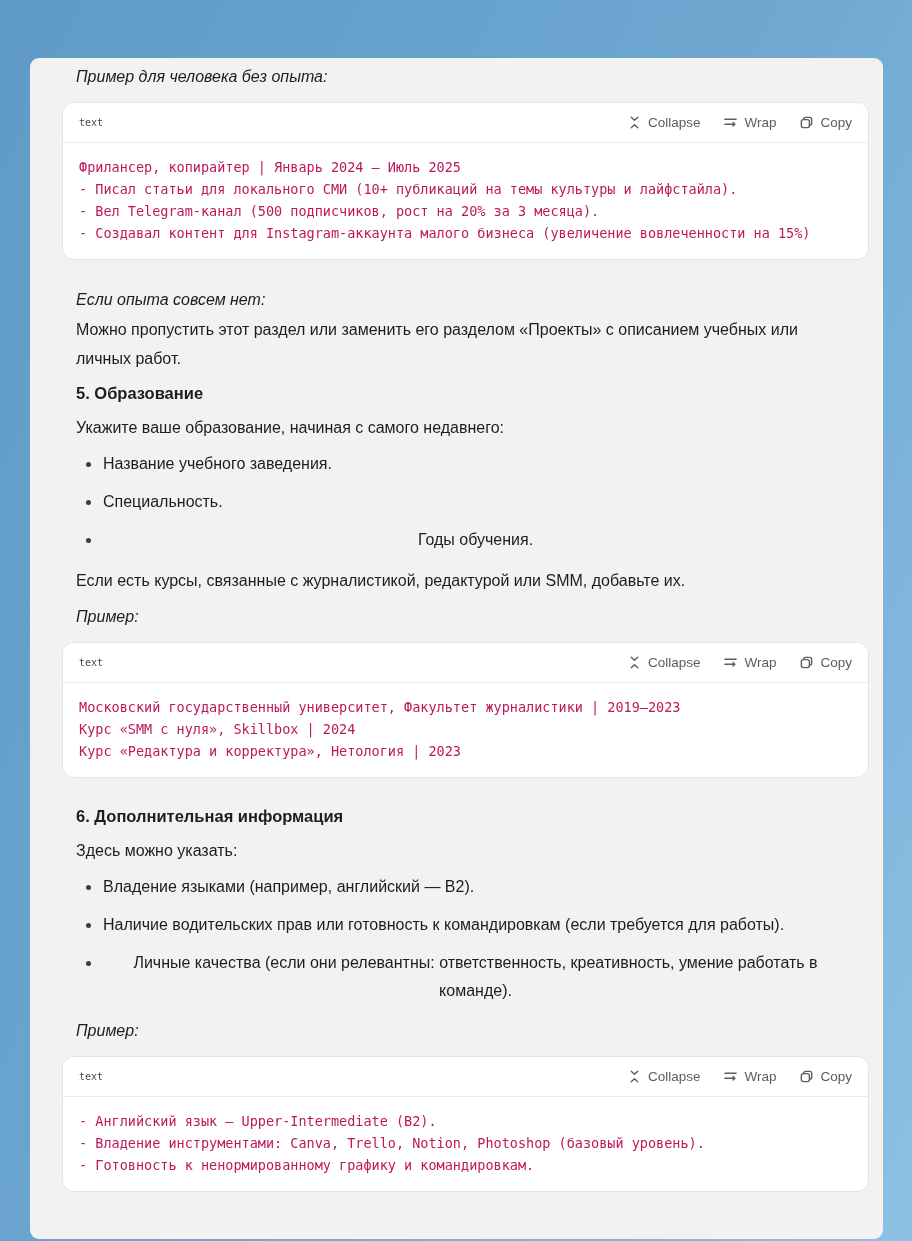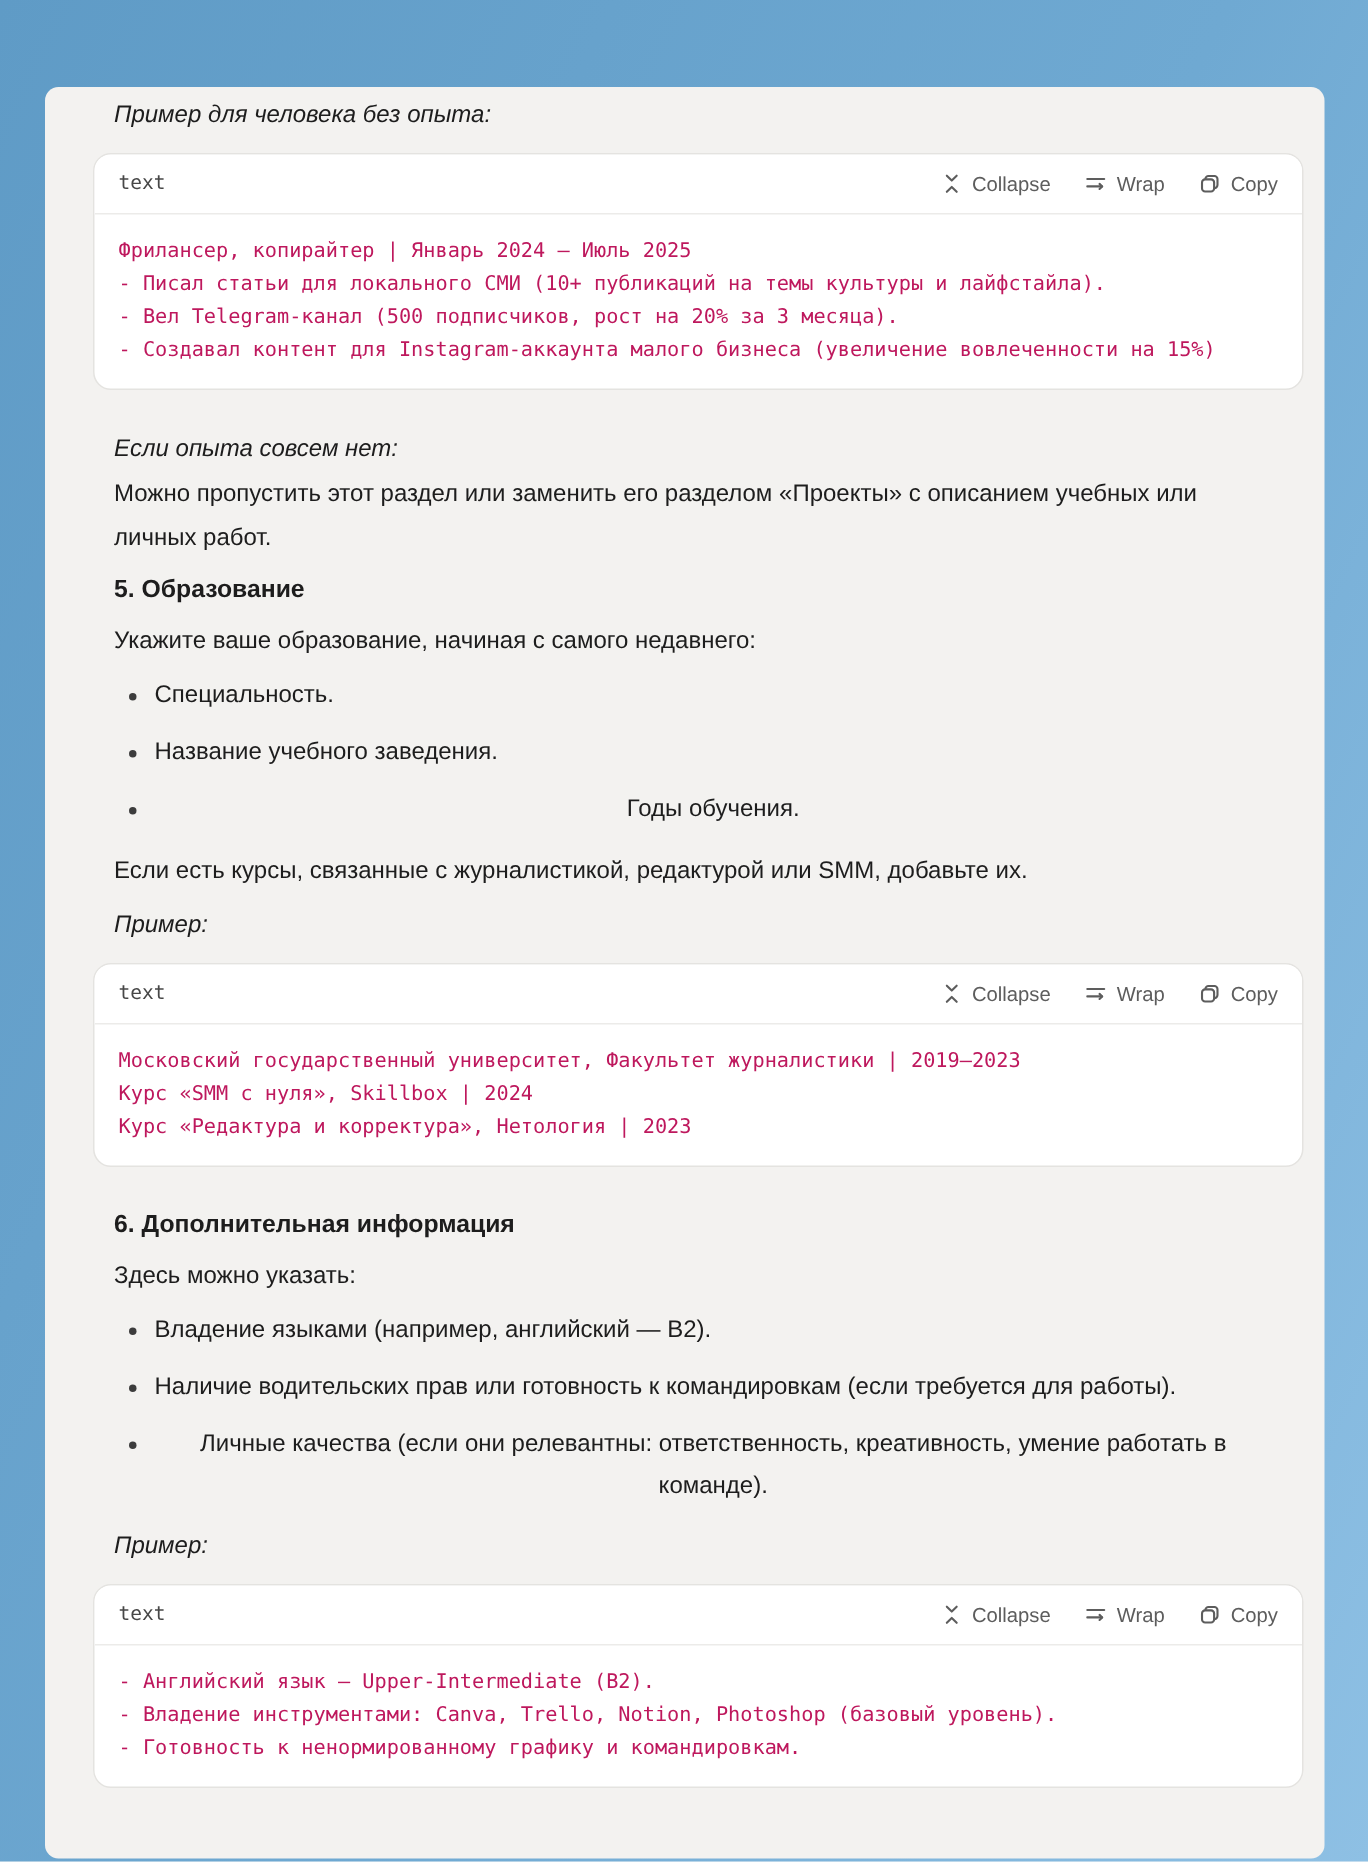--- a/index.html
+++ b/index.html
@@ -69,21 +69,21 @@
     display: flex;
     align-items: center;
     justify-content: space-between;
     height: 40px;
     padding: 0 16px;
     border-bottom: 1px solid #ECEBE9;
     background: #FFFFFF;
   }
   .code-lang {
     font-family: "DejaVu Sans Mono", "Liberation Mono", monospace;
-    font-size: 13px;
+    font-size: 10px;
     color: #474747;
   }
   .code-actions {
     display: flex;
     align-items: center;
     gap: 23px;
   }
   .code-btn {
     display: flex;
     align-items: center;
@@ -159,22 +159,22 @@
       </div>
     </div>
 
     <p class="note" style="margin-bottom:2px">Если опыта совсем нет:</p>
     <p class="para">Можно пропустить этот раздел или заменить его разделом «Проекты» с описанием учебных или личных работ.</p>
 
     <h4 class="heading">5. Образование</h4>
     <p class="para">Укажите ваше образование, начиная с самого недавнего:</p>
 
     <ul class="bullets">
+      <li>Название учебного заведения.</li>
       <li>Специальность.</li>
-      <li>Название учебного заведения.</li>
       <li>Годы обучения.</li>
     </ul>
 
     <p class="para">Если есть курсы, связанные с журналистикой, редактурой или SMM, добавьте их.</p>
     <p class="note">Пример:</p>
 
     <div class="codeblock">
       <div class="code-header">
         <span class="code-lang">text</span>
         <div class="code-actions">

